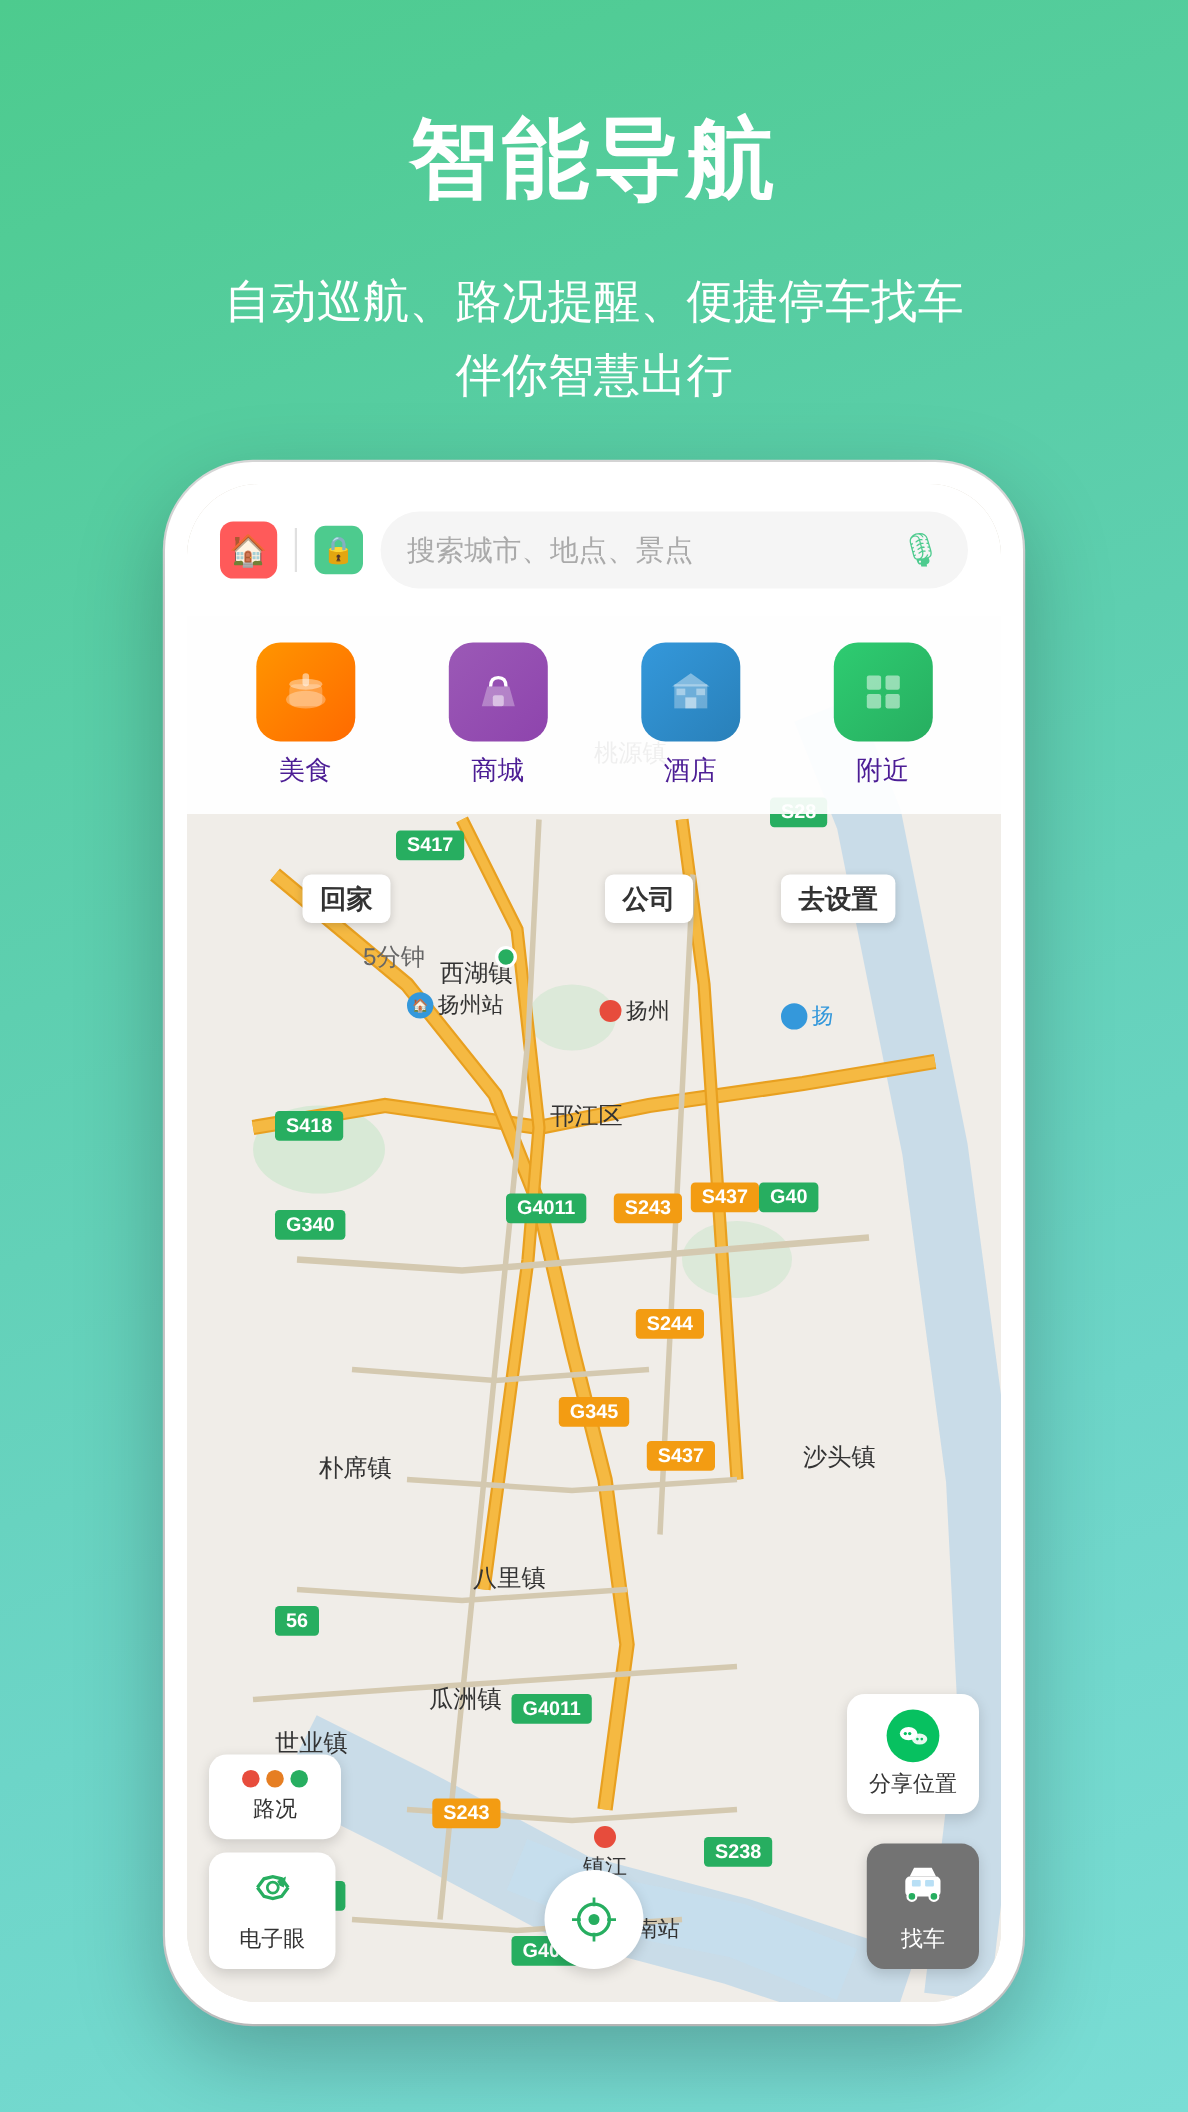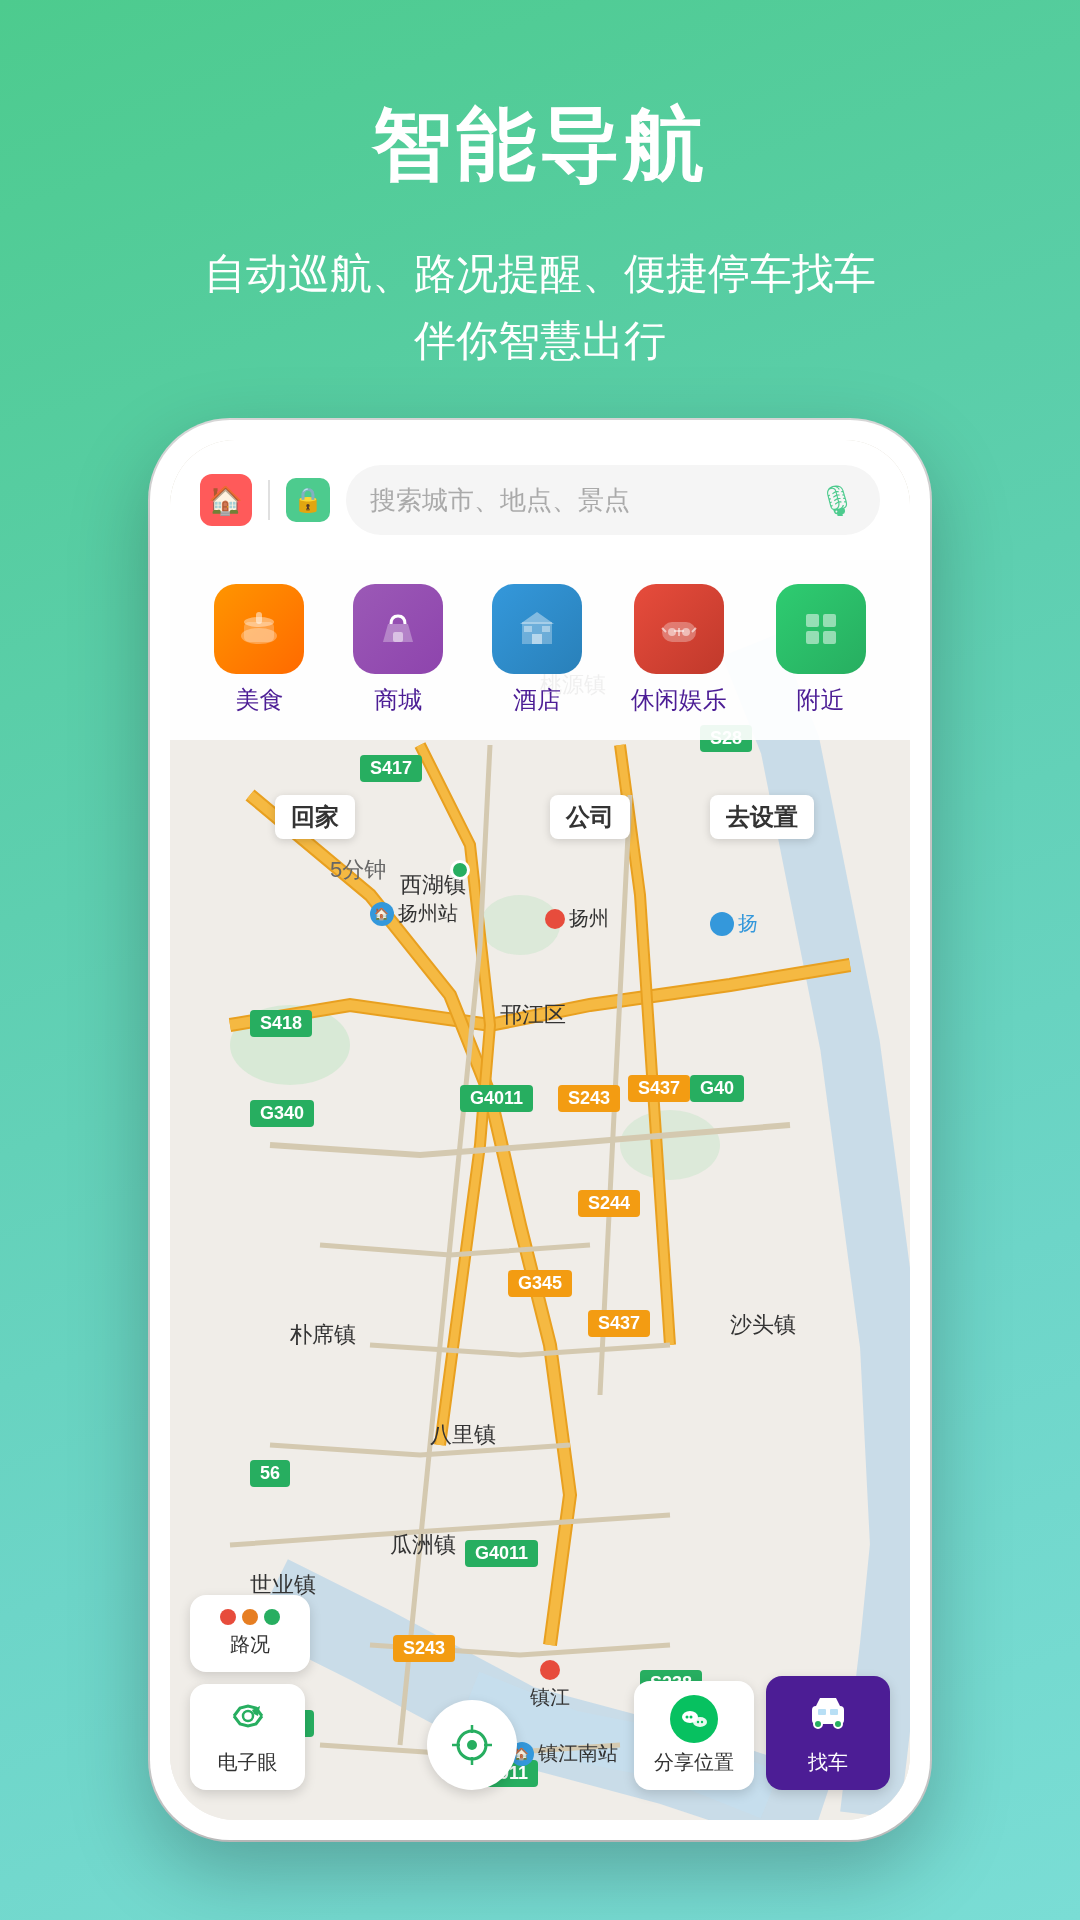--- a/index.html
+++ b/index.html
@@ -273,21 +273,22 @@
       display: flex;
       align-items: center;
       justify-content: center;
       box-shadow: 0 4px 12px rgba(0,0,0,0.15);
       font-size: 44px;
       color: #27ae60;
     }
 
     .bottom-right {
       display: flex;
-      gap: 12px;
+      flex-direction: column;
+      gap: 27px;
       align-items: flex-end;
       text-align: right;
     }
     .share-btn {
       background: white;
       border-radius: 16px;
       padding: 14px 20px;
       display: flex;
       flex-direction: column;
       align-items: center;
@@ -302,29 +303,29 @@
       border-radius: 50%;
       display: flex;
       align-items: center;
       justify-content: center;
       color: white;
       font-size: 28px;
     }
     .share-label { font-size: 20px; color: #333; }
 
     .car-btn {
-      background: #4c1d95;
+      background: #737373;
       border-radius: 16px;
       padding: 14px 20px;
       display: flex;
       flex-direction: column;
       align-items: center;
       gap: 6px;
       box-shadow: 0 4px 12px rgba(0,0,0,0.15);
-      width: 124px;
+      width: 102px;
     }
     .car-icon { font-size: 36px; color: white; }
     .car-label { font-size: 20px; color: white; }
     .destination-tag {
       position: absolute;
       background: white;
       border-radius: 8px;
       padding: 6px 16px;
       font-size: 24px;
       font-weight: 600;
@@ -559,34 +560,20 @@
               <rect x="10" y="18" width="30" height="22" fill="rgba(255,255,255,0.3)"></rect>
               <polygon points="25,8 8,20 42,20" fill="rgba(255,255,255,0.4)"></polygon>
               <rect x="20" y="30" width="10" height="10" fill="rgba(255,255,255,0.5)"></rect>
               <rect x="12" y="22" width="8" height="6" fill="rgba(255,255,255,0.4)"></rect>
               <rect x="30" y="22" width="8" height="6" fill="rgba(255,255,255,0.4)"></rect>
             </svg>
           </div>
           <span class="cat-label">酒店</span>
         </div>
         <div class="cat-item">
-          <div class="cat-icon fun">
-            <svg width="50" height="50" viewBox="0 0 50 50">
-              <rect x="8" y="18" width="34" height="20" rx="10" fill="rgba(255,255,255,0.3)"></rect>
-              <circle cx="18" cy="28" r="4" fill="rgba(255,255,255,0.5)"></circle>
-              <circle cx="32" cy="28" r="4" fill="rgba(255,255,255,0.5)"></circle>
-              <rect x="24" y="24" width="2" height="8" fill="rgba(255,255,255,0.5)"></rect>
-              <rect x="20" y="26" width="10" height="2" fill="rgba(255,255,255,0.5)"></rect>
-              <line x1="12" y1="28" x2="8" y2="24" stroke="rgba(255,255,255,0.6)" stroke-width="2"></line>
-              <line x1="38" y1="28" x2="42" y2="24" stroke="rgba(255,255,255,0.6)" stroke-width="2"></line>
-            </svg>
-          </div>
-          <span class="cat-label">休闲娱乐</span>
-        </div>
-        <div class="cat-item">
           <div class="cat-icon nearby">
             <svg width="50" height="50" viewBox="0 0 50 50">
               <rect x="10" y="10" width="13" height="13" rx="2" fill="rgba(255,255,255,0.5)"></rect>
               <rect x="27" y="10" width="13" height="13" rx="2" fill="rgba(255,255,255,0.5)"></rect>
               <rect x="10" y="27" width="13" height="13" rx="2" fill="rgba(255,255,255,0.5)"></rect>
               <rect x="27" y="27" width="13" height="13" rx="2" fill="rgba(255,255,255,0.5)"></rect>
             </svg>
           </div>
           <span class="cat-label">附近</span>
         </div>

